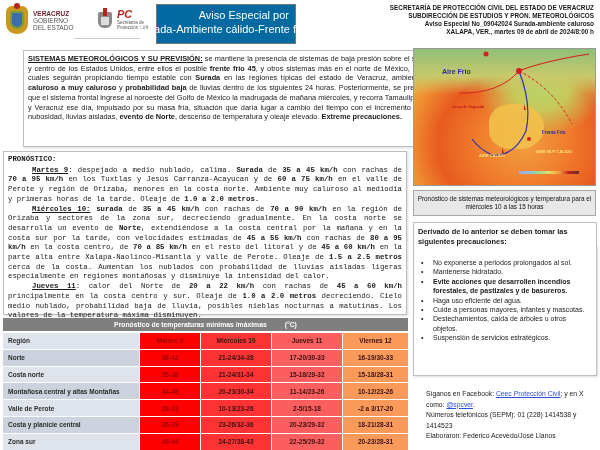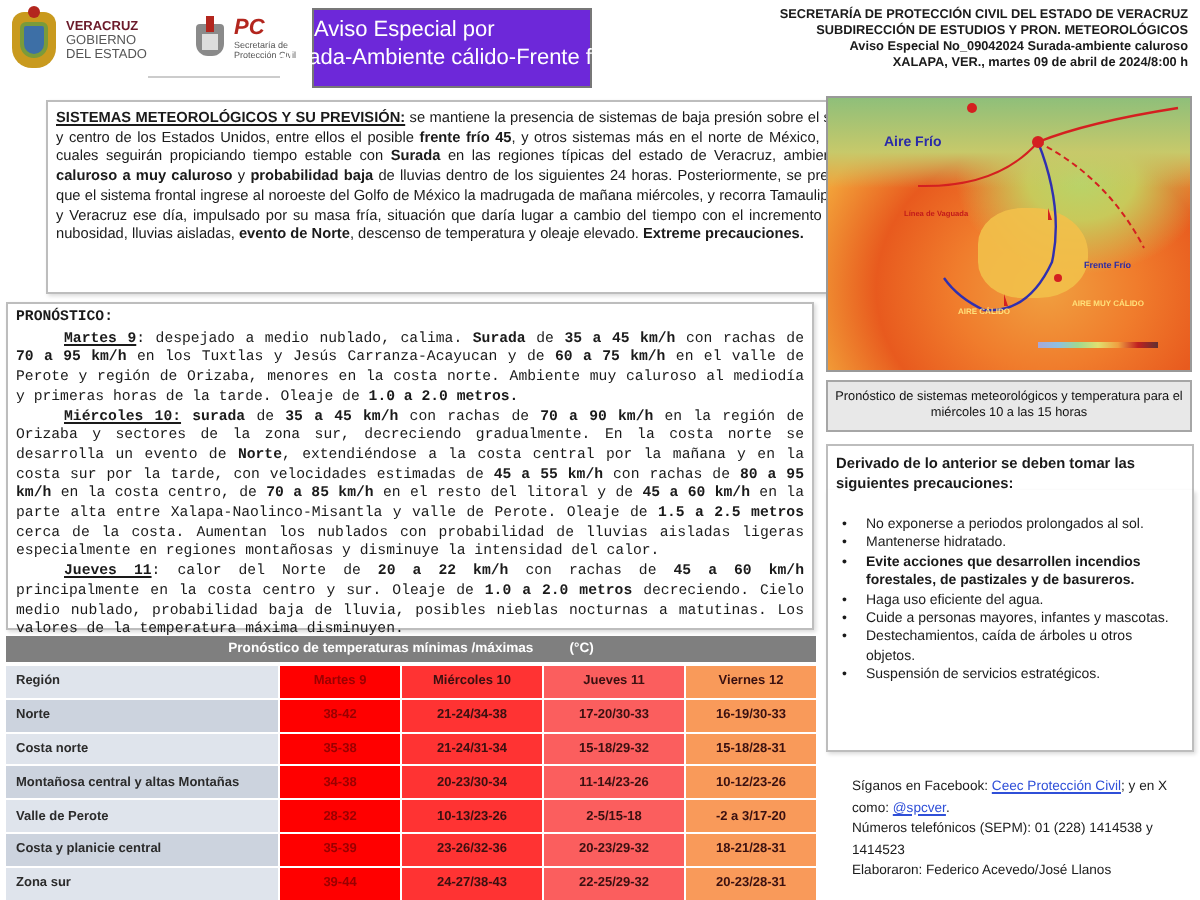--- a/index.html
+++ b/index.html
@@ -17,21 +17,21 @@
   .logo-pc { position: absolute; left: 92px; top: 4px; display: flex; align-items: center; }
   .pc-emblem { width: 18px; height: 22px; position: relative; }
   .pc-emblem .body { position: absolute; left: 2px; top: 4px; width: 14px; height: 16px; background: #8a8a8a; border-radius: 2px 2px 6px 6px; }
   .pc-emblem .cross { position: absolute; left: 7px; top: 0; width: 4px; height: 8px; background: #b3261e; }
   .pc-emblem .win { position: absolute; left: 5px; top: 9px; width: 8px; height: 8px; background: #ddd; }
   .pc-text { margin-left: 3px; }
   .pc-text .pc { font-size: 11px; font-weight: bold; color: #b3261e; line-height: 11px; font-style: italic; }
   .pc-text .small { font-size: 4.5px; color: #555; line-height: 5px; }
   .logo-divider { position: absolute; left: 70px; top: 34px; width: 66px; height: 1px; background: #ccc; }
 
-  .title-box { position: absolute; left: 156px; top: 4px; width: 140px; height: 40px; background: #6d28d9; border: 1px solid #777; color: #fff; padding: 3px 6px 0 0; }
+  .title-box { position: absolute; left: 156px; top: 4px; width: 140px; height: 40px; background: #0369a1; border: 1px solid #777; color: #fff; text-align: right; padding: 3px 6px 0 0; }
   .title-box .t1 { font-size: 11px; line-height: 14px; }
   .title-box .t2 { font-size: 11px; line-height: 14px; }
 
   .header-info { position: absolute; right: 6px; top: 4px; width: 298px; text-align: right; font-size: 6.4px; line-height: 8px; font-weight: bold; color: #1a1a1a; }
 
   .box { position: absolute; border: 1px solid #bdbdbd; background: #fff; box-shadow: 1px 1px 2px rgba(0,0,0,0.15); }
   .box-sistemas { left: 3px; top: 50px; width: 404px; height: 97px; padding: 3px 4px; font-size: 7.35px; line-height: 9.7px; text-align: justify; margin-left: 20px; }
   .box-pronostico { left: 3px; top: 151px; width: 404px; height: 164px; padding: 3px 4px; font-size: 7.35px; line-height: 9.7px; text-align: justify; font-family: Liberation Mono, monospace; }
   .u { text-decoration: underline; font-weight: bold; }
   b { font-weight: bold; }

